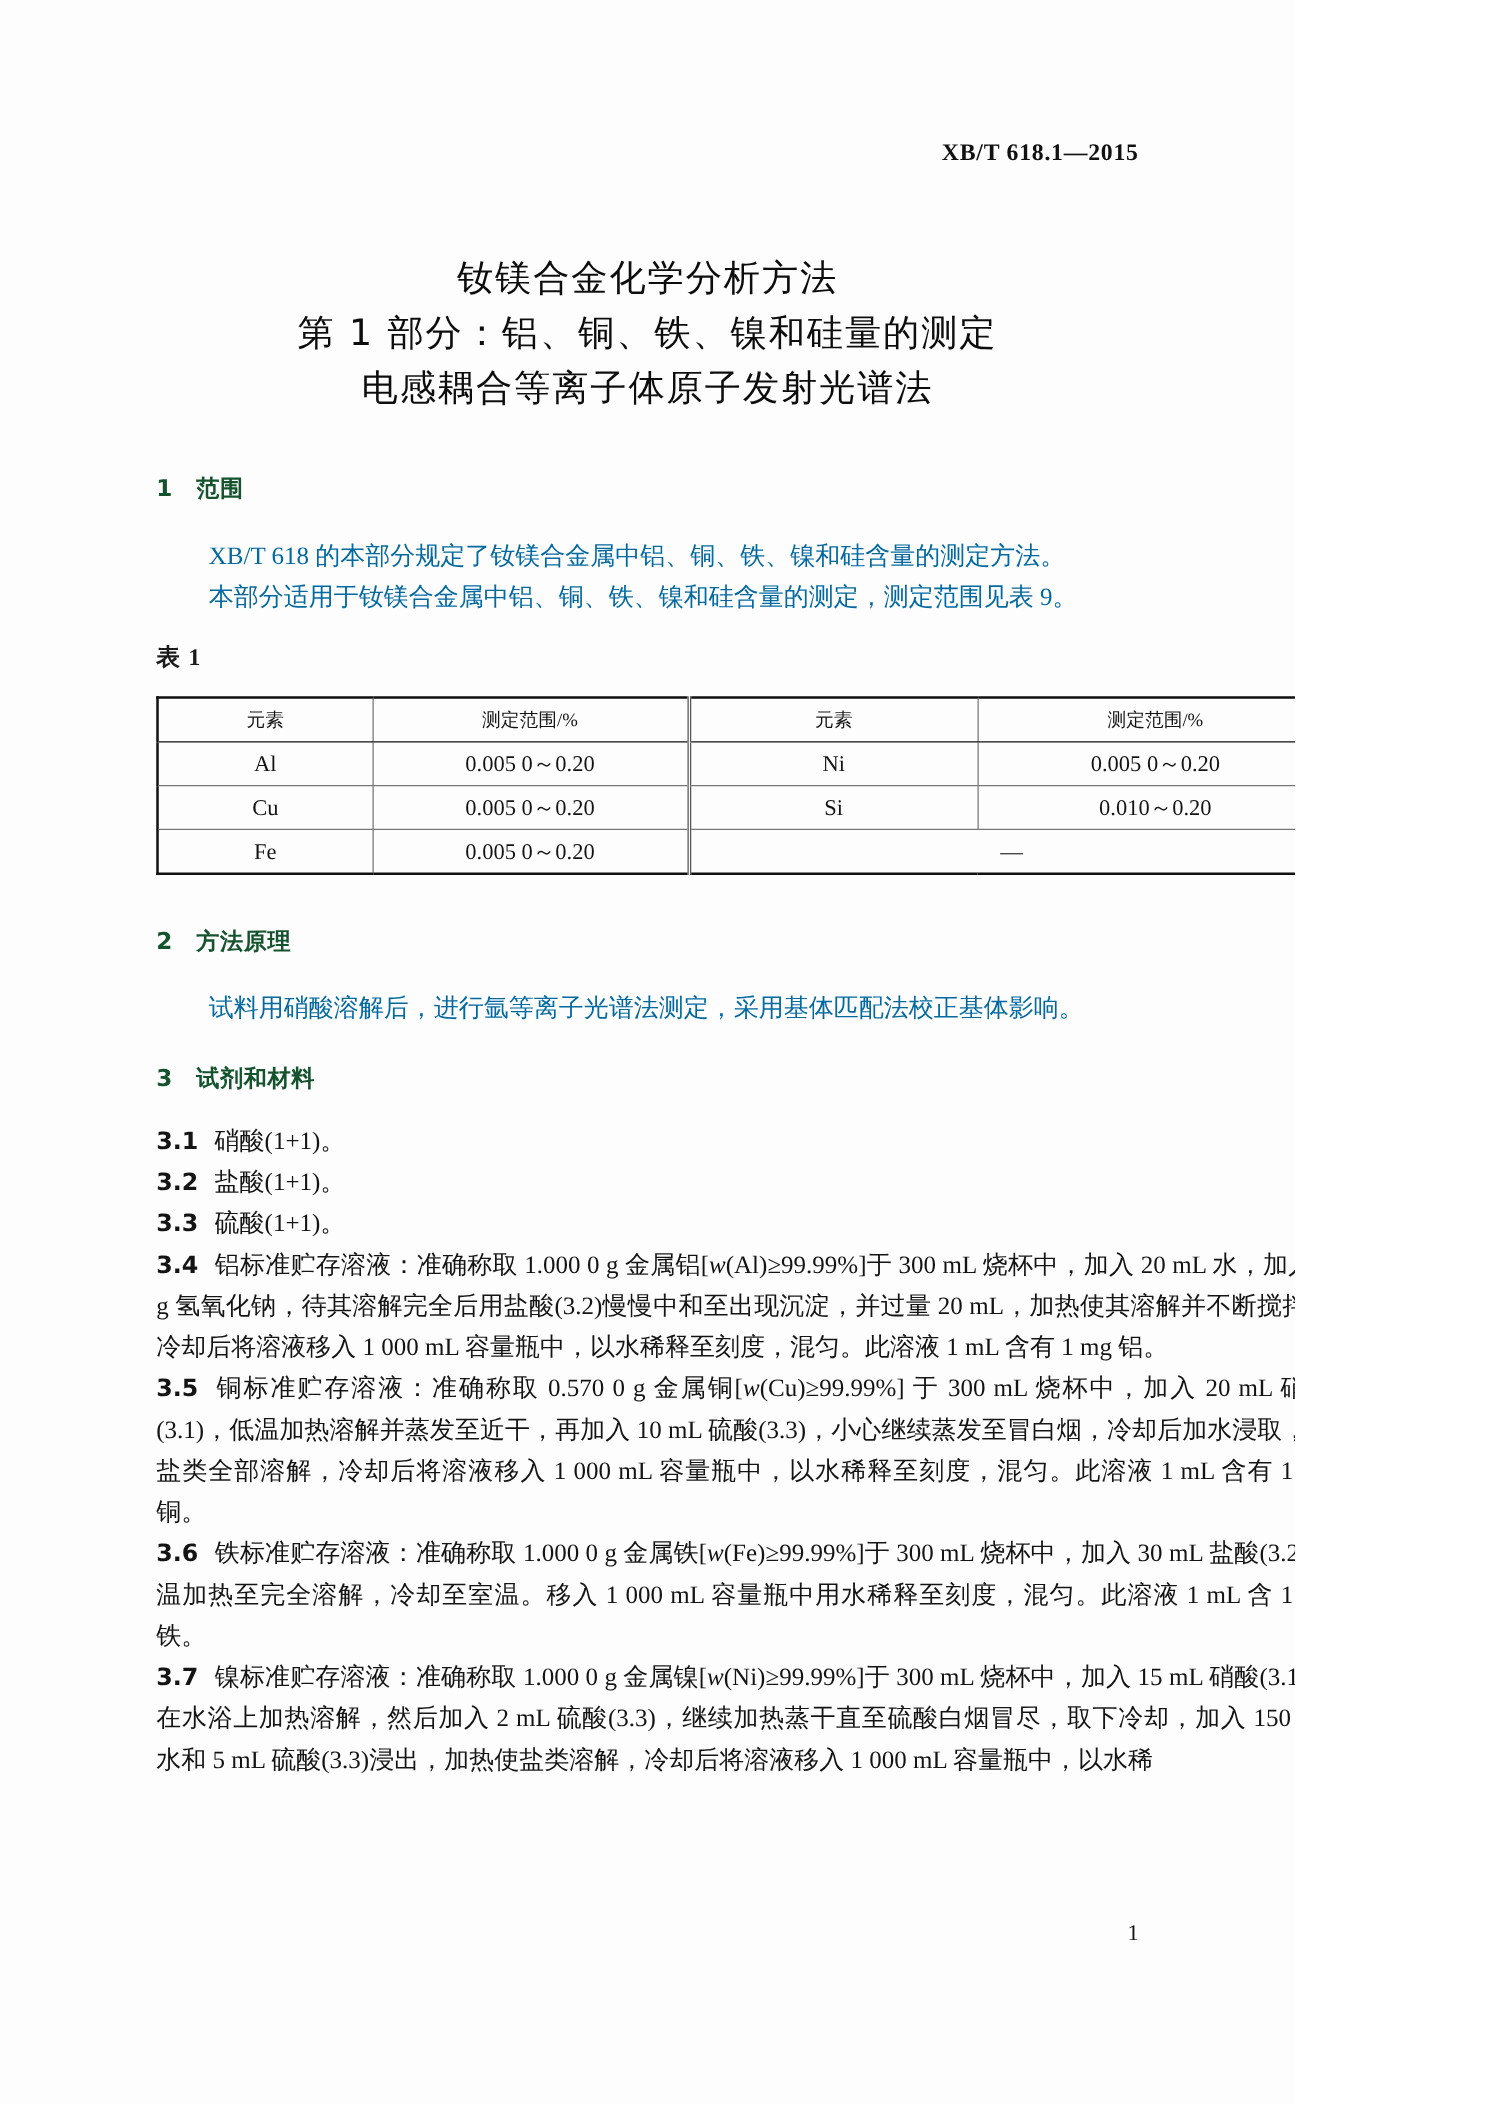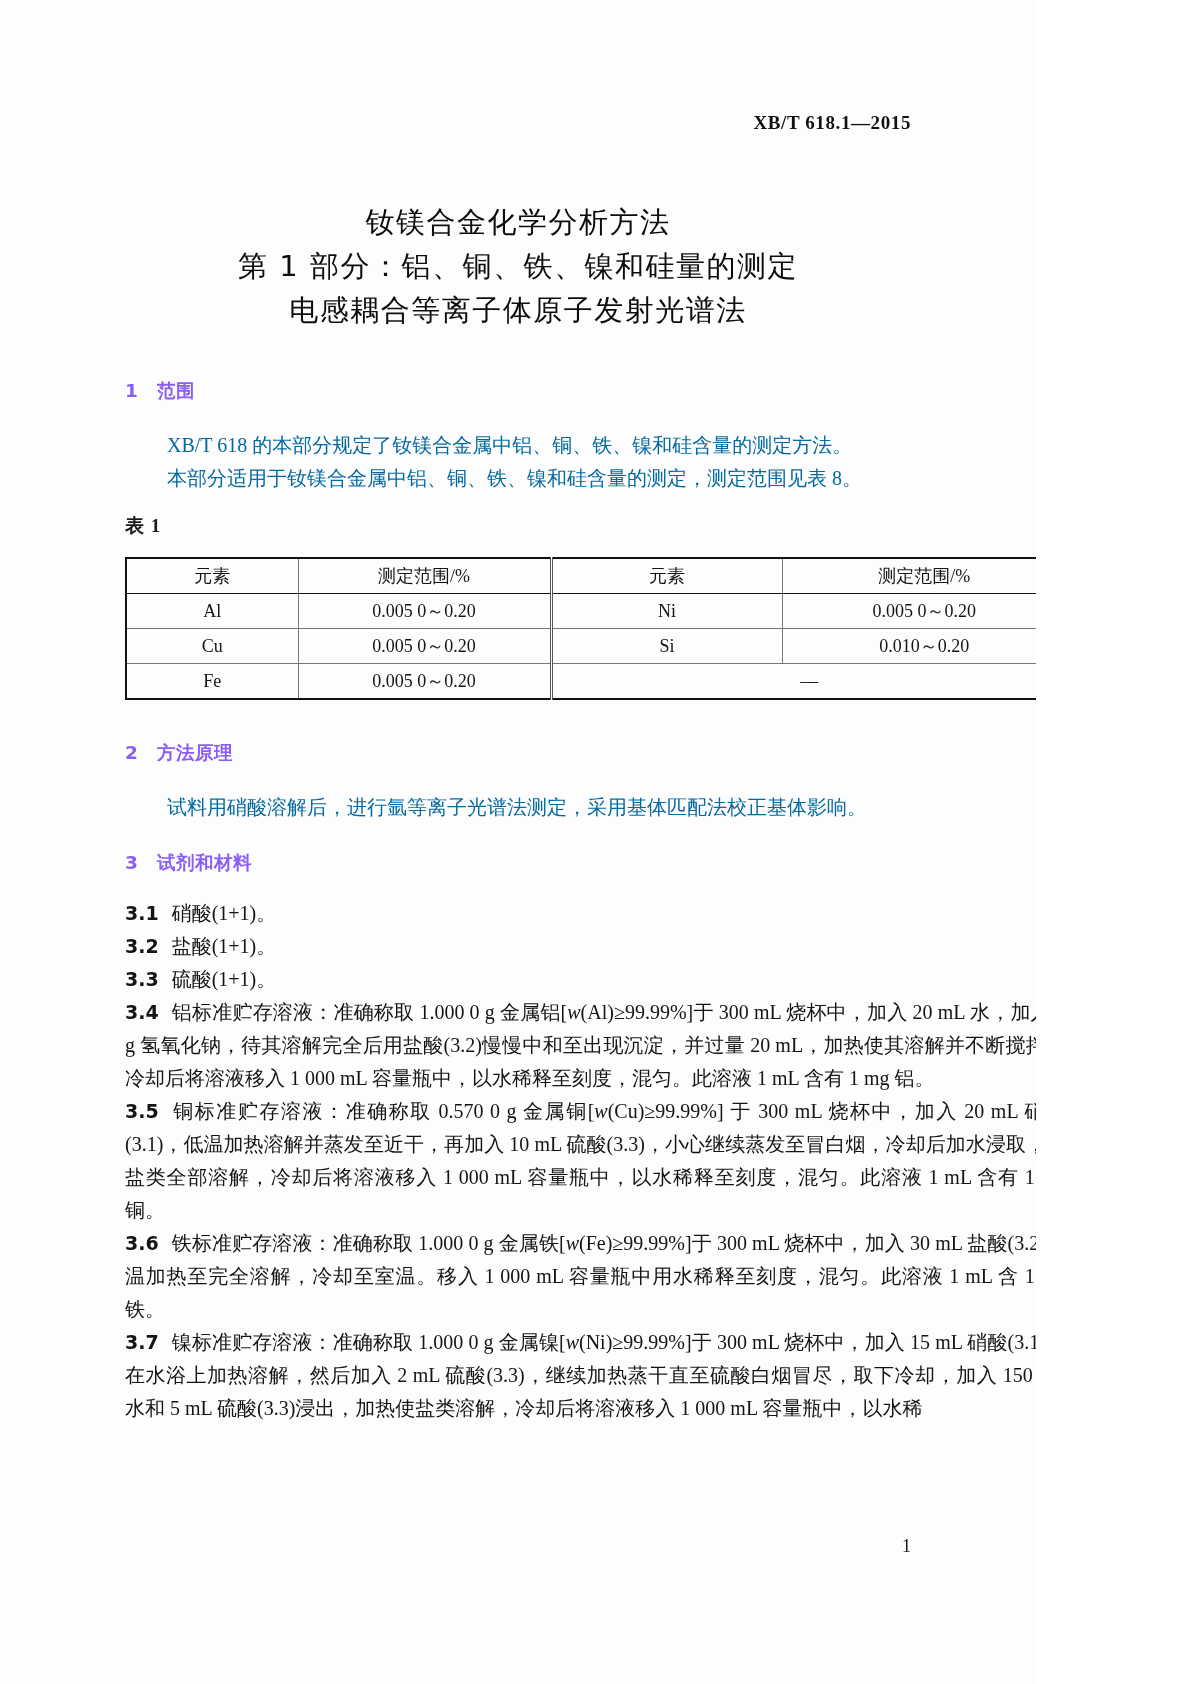--- a/index.html
+++ b/index.html
@@ -61,21 +61,21 @@
     top: 378px;
     left: 125px;
     width: 941px;
   }
 
   .clause-head {
     font-family: "DejaVu Sans", "Liberation Sans", sans-serif;
     font-weight: bold;
     font-size: 18.5px;
     letter-spacing: 0.5px;
-    color: #8b5cf6;
+    color: #14532d;
     margin: 0;
   }
   .clause-head .num {
     display: inline-block;
     min-width: 32px;
   }
 
   .para {
     font-size: 20px;
     line-height: 33px;
@@ -126,21 +126,21 @@
   }
   table.data td {
     border: 1px solid #777;
     text-align: center;
     font-size: 18px;
     height: 34px;
     color: #141414;
     padding: 0;
   }
   table.data tr.head td {
-    font-size: 18px;
+    font-size: 15px;
   }
   table.data .outer-top td { border-top: 2px solid #111; }
   table.data tr.head td { border-bottom: 1.6px solid #111; }
   table.data tr.last td { border-bottom: 2px solid #111; }
   table.data td.sep-left { border-left: 3px double #555; }
   table.data td.edge-l { border-left: 2px solid #111; }
   table.data td.edge-r { border-right: 2px solid #111; }
 
   
   .folio {
@@ -172,21 +172,21 @@
     <div class="title-line">电感耦合等离子体原子发射光谱法</div>
   </div>
 
   <div class="content">
 
     <div class="clause-head">
       <span class="num">1</span><span>范围</span>
     </div>
     <div class="sp-26"></div>
     <p class="para indent">XB/T 618 的本部分规定了钕镁合金属中铝、铜、铁、镍和硅含量的测定方法。</p>
-    <p class="para indent">本部分适用于钕镁合金属中铝、铜、铁、镍和硅含量的测定，测定范围见表 8。</p>
+    <p class="para indent">本部分适用于钕镁合金属中铝、铜、铁、镍和硅含量的测定，测定范围见表 9。</p>
 
     <div class="sp-18"></div>
 
     <div class="table-caption">表 1</div>
 
     <div class="sp-18"></div>
 
     <table class="data">
       <colgroup>
         <col style="width:172px">

